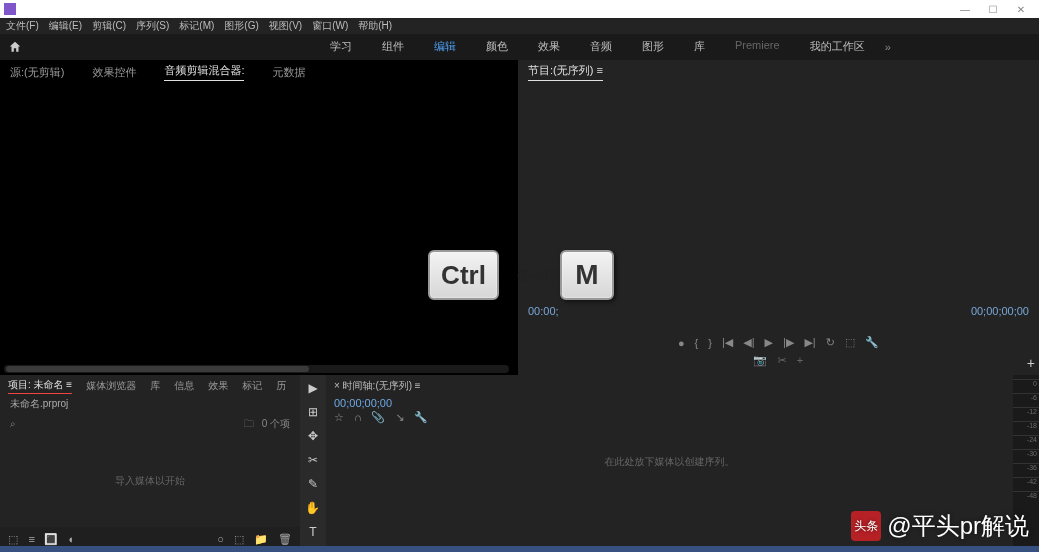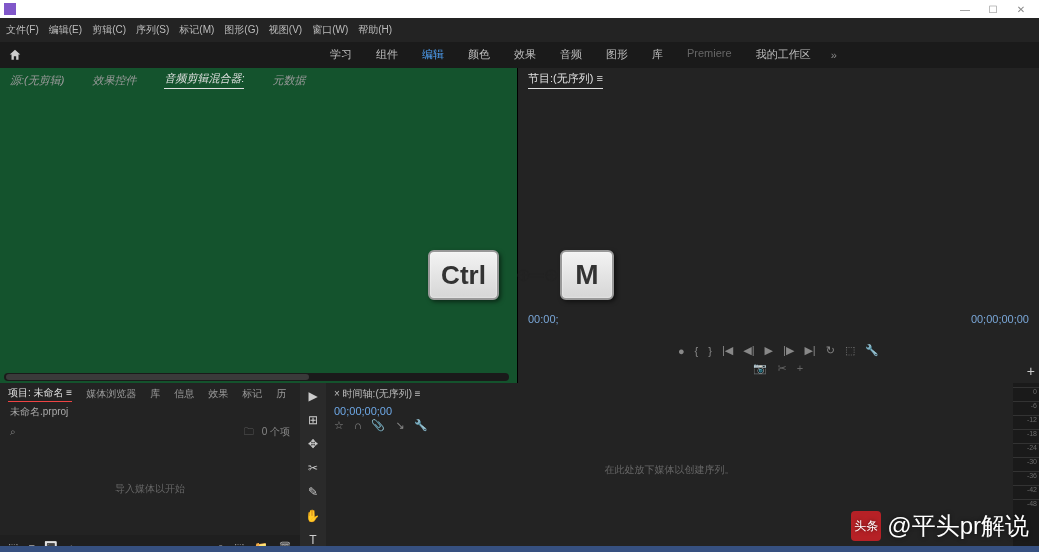--- a/index.html
+++ b/index.html
@@ -1,31 +1,31 @@
 <!DOCTYPE html>
 <html><head>
 <meta charset="utf-8">
 <style>
 * { box-sizing: border-box; margin: 0; padding: 0; }
 body { font-family: "Microsoft YaHei", sans-serif; font-size: 11px; color: #c8c8c8; background: #232323; width: 1039px; height: 552px; overflow: hidden; position: relative; }
 .titlebar { height: 18px; background: #fff; display: flex; align-items: center; padding: 0 4px; font-size: 10px; color: #666; }
 .titlebar .icon { width: 12px; height: 12px; background: #8057c9; margin-right: 4px; }
 .titlebar .sp { flex: 1; }
 .winbtn { width: 28px; text-align: center; color: #888; cursor: pointer; }
-.menubar { height: 16px; background: #232323; display: flex; align-items: center; gap: 10px; padding: 12px 6px; color: #bdbdbd; font-size: 10px; }
+.menubar { height: 16px; background: #232323; display: flex; align-items: center; gap: 10px; padding: 4px 6px; color: #bdbdbd; font-size: 10px; }
 .menubar span { cursor: pointer; }
 .tabworkbar { height: 26px; background: #1a1a1a; display: flex; align-items: center; }
 .home { width: 30px; height: 26px; display: flex; align-items: center; justify-content: center; cursor: pointer; }
-.wspace { display: flex; gap: 24px; margin-left: 300px; color: #bdbdbd; font-size: 11px; }
+.wspace { display: flex; gap: 30px; margin-left: 300px; color: #bdbdbd; font-size: 11px; }
 .wspace span { cursor: pointer; padding: 6px 0; }
 .wspace .active { color: #4e9ef0; border-bottom: 2px solid #4e9ef0; }
 .wspace .dim { color: #666; }
 .chev { margin-left: 20px; color: #888; cursor: pointer; }
 .midrow { height: 315px; display: flex; }
-.leftp { width: 518px; background: #14532d; position: relative; border-right: 1px solid #000; font-style: italic; }
+.leftp { width: 518px; background: #000000; position: relative; border-right: 1px solid #000; }
 .panel-tabs { height: 24px; display: flex; align-items: center; gap: 28px; padding: 0 10px; font-size: 11px; color: #9a9a9a; }
 .panel-tabs span { cursor: pointer; }
 .panel-tabs .act { color: #e0e0e0; border-bottom: 1px solid #e0e0e0; padding-bottom: 2px; }
 .scroll-h { position: absolute; bottom: 2px; left: 4px; right: 8px; height: 8px; background: #1a1a1a; border-radius: 4px; }
 .scroll-thumb { position: absolute; top:1px; bottom:1px; left:2px; width: 60%; background: #3a3a3a; border-radius: 3px; }
 .rightp { flex: 1; background: #232323; position: relative; }
 .plus { position: absolute; right: 4px; bottom: 4px; color: #ccc; font-size: 14px; cursor: pointer; }
 .tc { position: absolute; right: 10px; bottom: 58px; color: #7aa7d8; font-size: 11px; }
 .tc2 { position: absolute; left: 10px; bottom: 58px; color: #7aa7d8; font-size: 11px; }
 .transport { position: absolute; left: 50%; transform: translateX(-50%); bottom: 26px; display: flex; gap: 10px; color: #888; font-size: 11px; align-items: center; }

